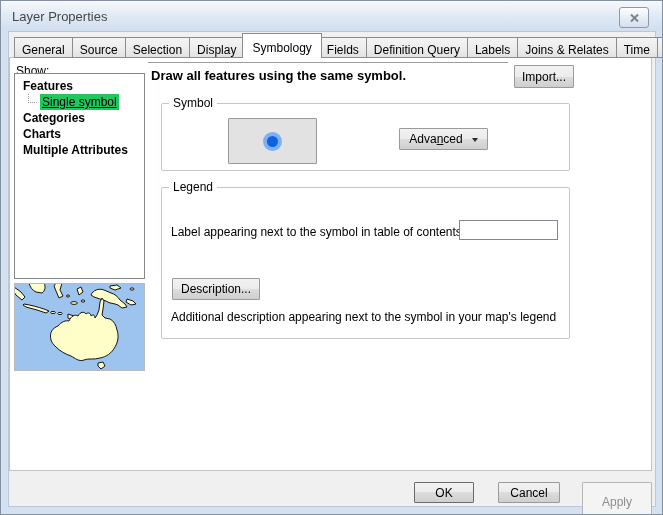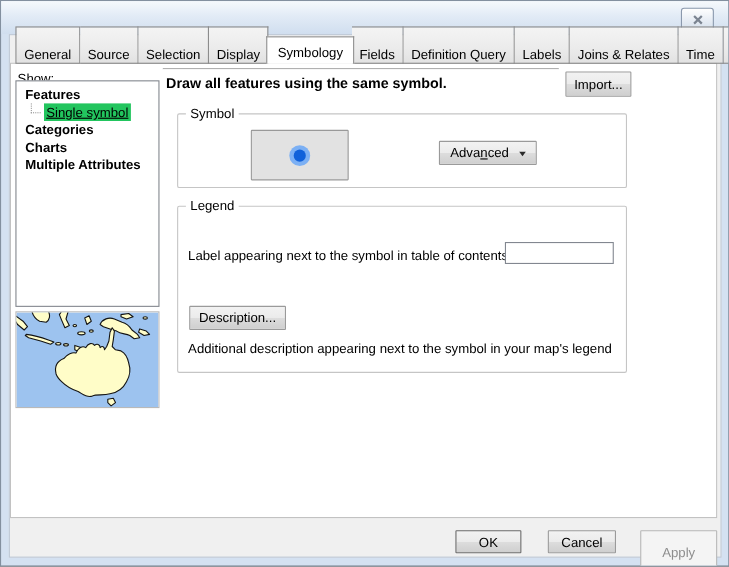--- a/index.html
+++ b/index.html
@@ -15,21 +15,21 @@
   .title-text{position:absolute;left:11px;top:8px;font-size:13px;color:#474747;}
   .close-btn{position:absolute;top:6px;right:13px;width:30px;height:21px;
     border:1px solid #8b99ad;border-radius:3px;
     background:linear-gradient(#fefefe,#e9eef5 50%,#d4dfeb);
     display:flex;align-items:center;justify-content:center;cursor:default;}
   .client{position:absolute;left:7px;top:30px;width:648px;height:476px;
     background:#f0f0f0;border:1px solid #bcc7d5;}
   
   .tabstrip{position:absolute;left:13px;top:32px;height:25px;display:flex;
     align-items:flex-end;z-index:3;white-space:nowrap;}
-  .tab{height:21px;line-height:19px;padding:16px 7px;
+  .tab{height:21px;line-height:19px;padding:3px 7px;
     background:linear-gradient(#f4f4f4,#ebebeb 60%,#e2e2e2);
     border:1px solid #8c8c8c;border-left:none;cursor:default;}
   .tab:first-child{border-left:1px solid #8c8c8c;}
   .tab.active{position:relative;z-index:4;height:25px;line-height:22px;
     background:#fff;border:1px solid #8c8c8c;border-bottom:none;
     margin:0 -2px;padding:3px 9px;}
   
   .page{position:absolute;left:8px;top:56px;width:643px;height:414px;
     background:#fff;border:1px solid #c2c2c2;z-index:2;}
   
@@ -79,20 +79,21 @@
   .cancel-btn{left:497px;top:481px;width:62px;height:21px;}
   .apply-btn{left:581px;top:481px;width:70px;height:39px;
     background:#f4f4f4;border-color:#b7b7b7;color:#8d8d8d;}
 </style>
 </head>
 <body>
 
 <div class="window">
 
   <div class="titlebar">
+    <span class="title-text">Layer Properties</span>
     <div class="close-btn">
       <svg width="11" height="10" viewBox="0 0 11 10">
         <path d="M2,1.5 L9,8.5 M9,1.5 L2,8.5" stroke="#7b8491" stroke-width="2" fill="none"></path>
       </svg>
     </div>
   </div>
 
   <div class="client"></div>
 
   <div class="tabstrip">

